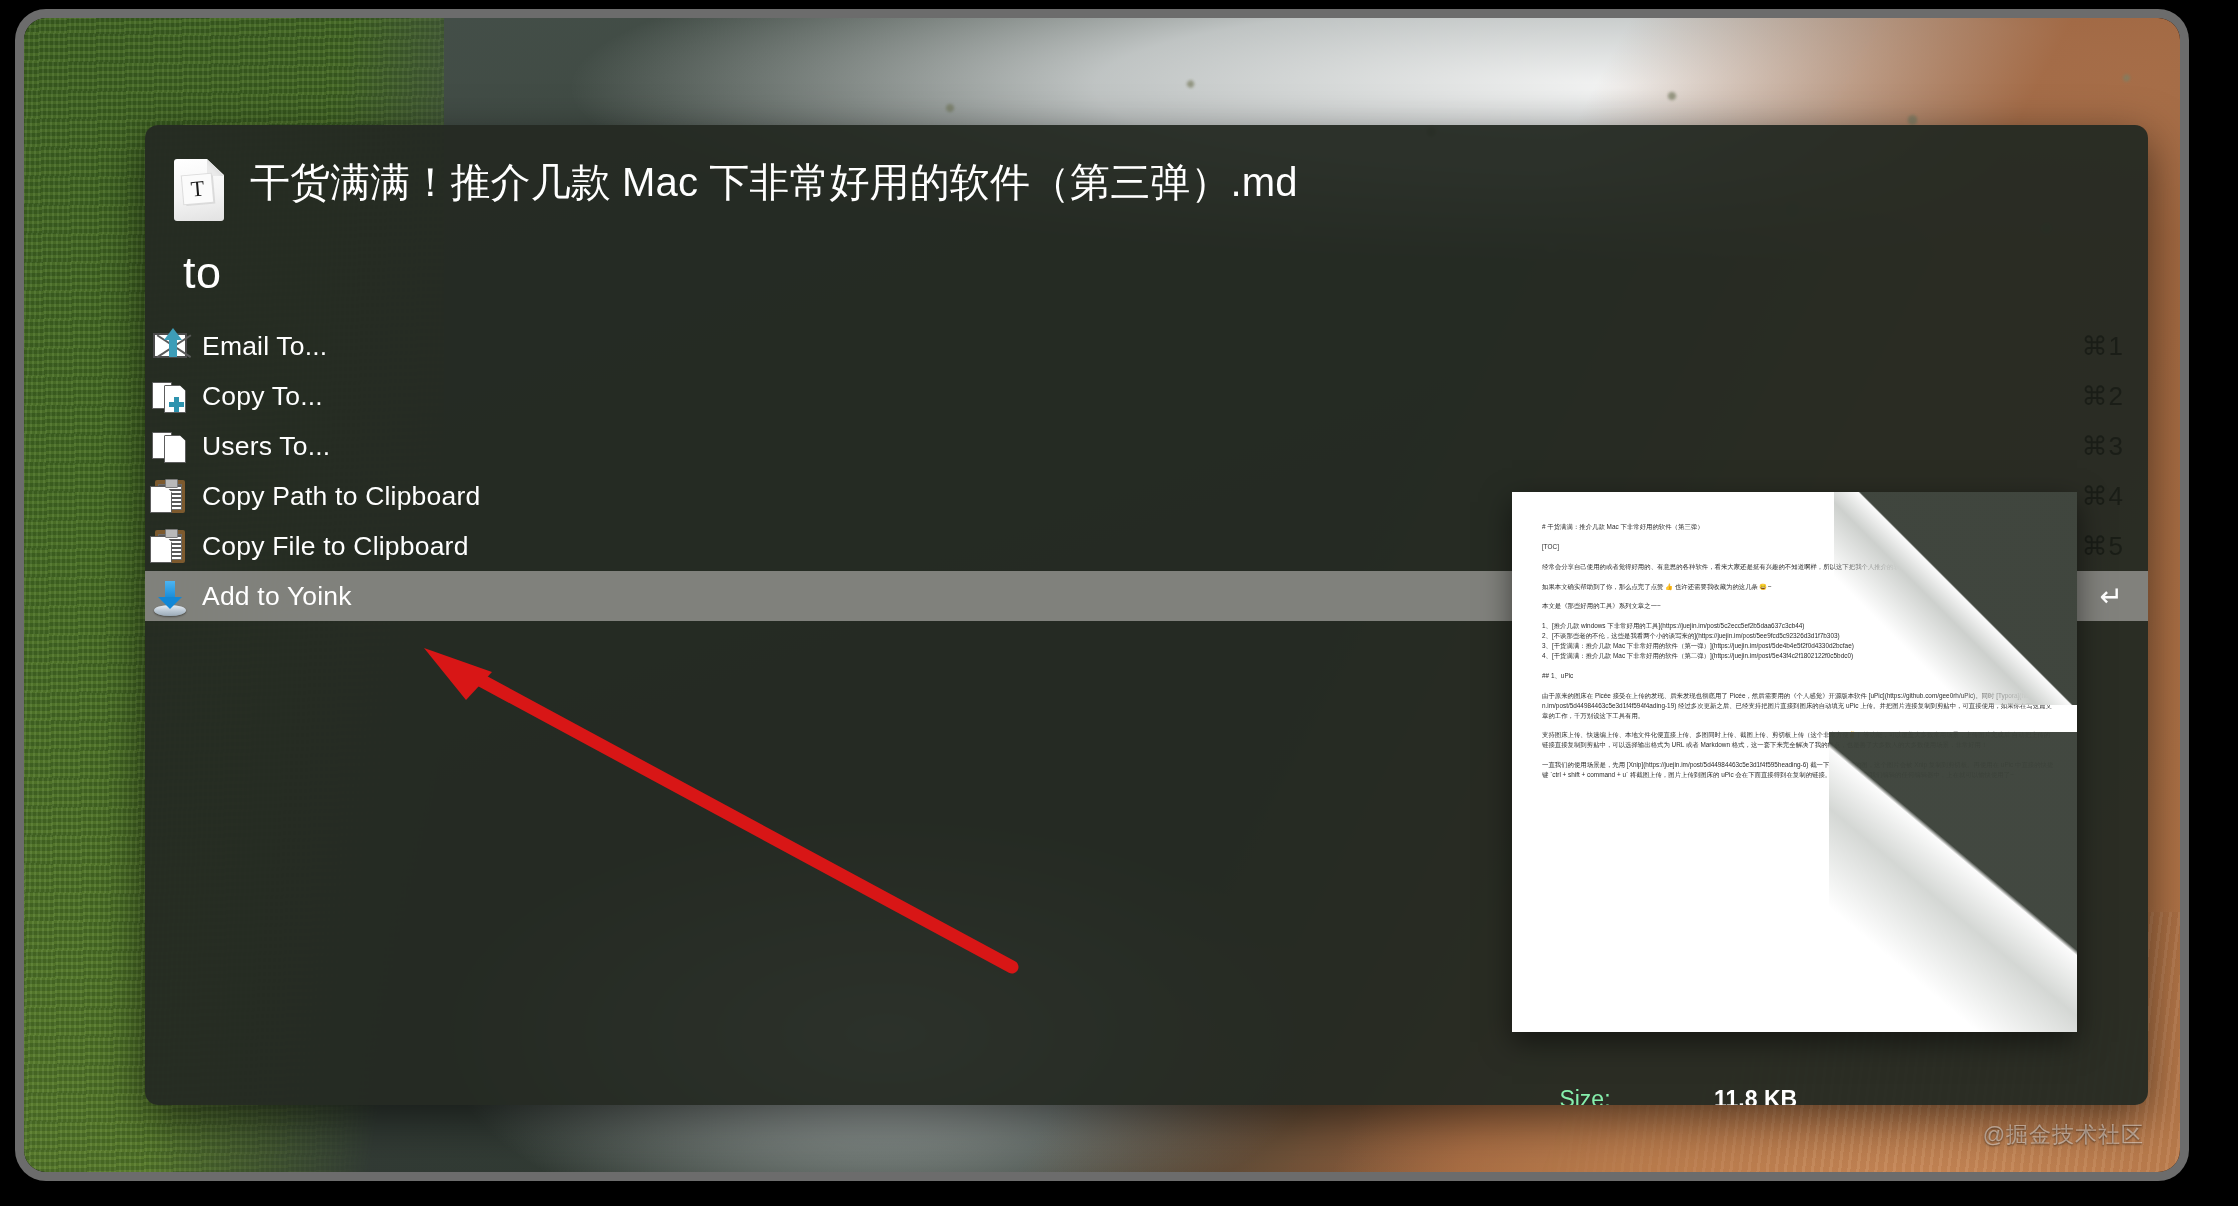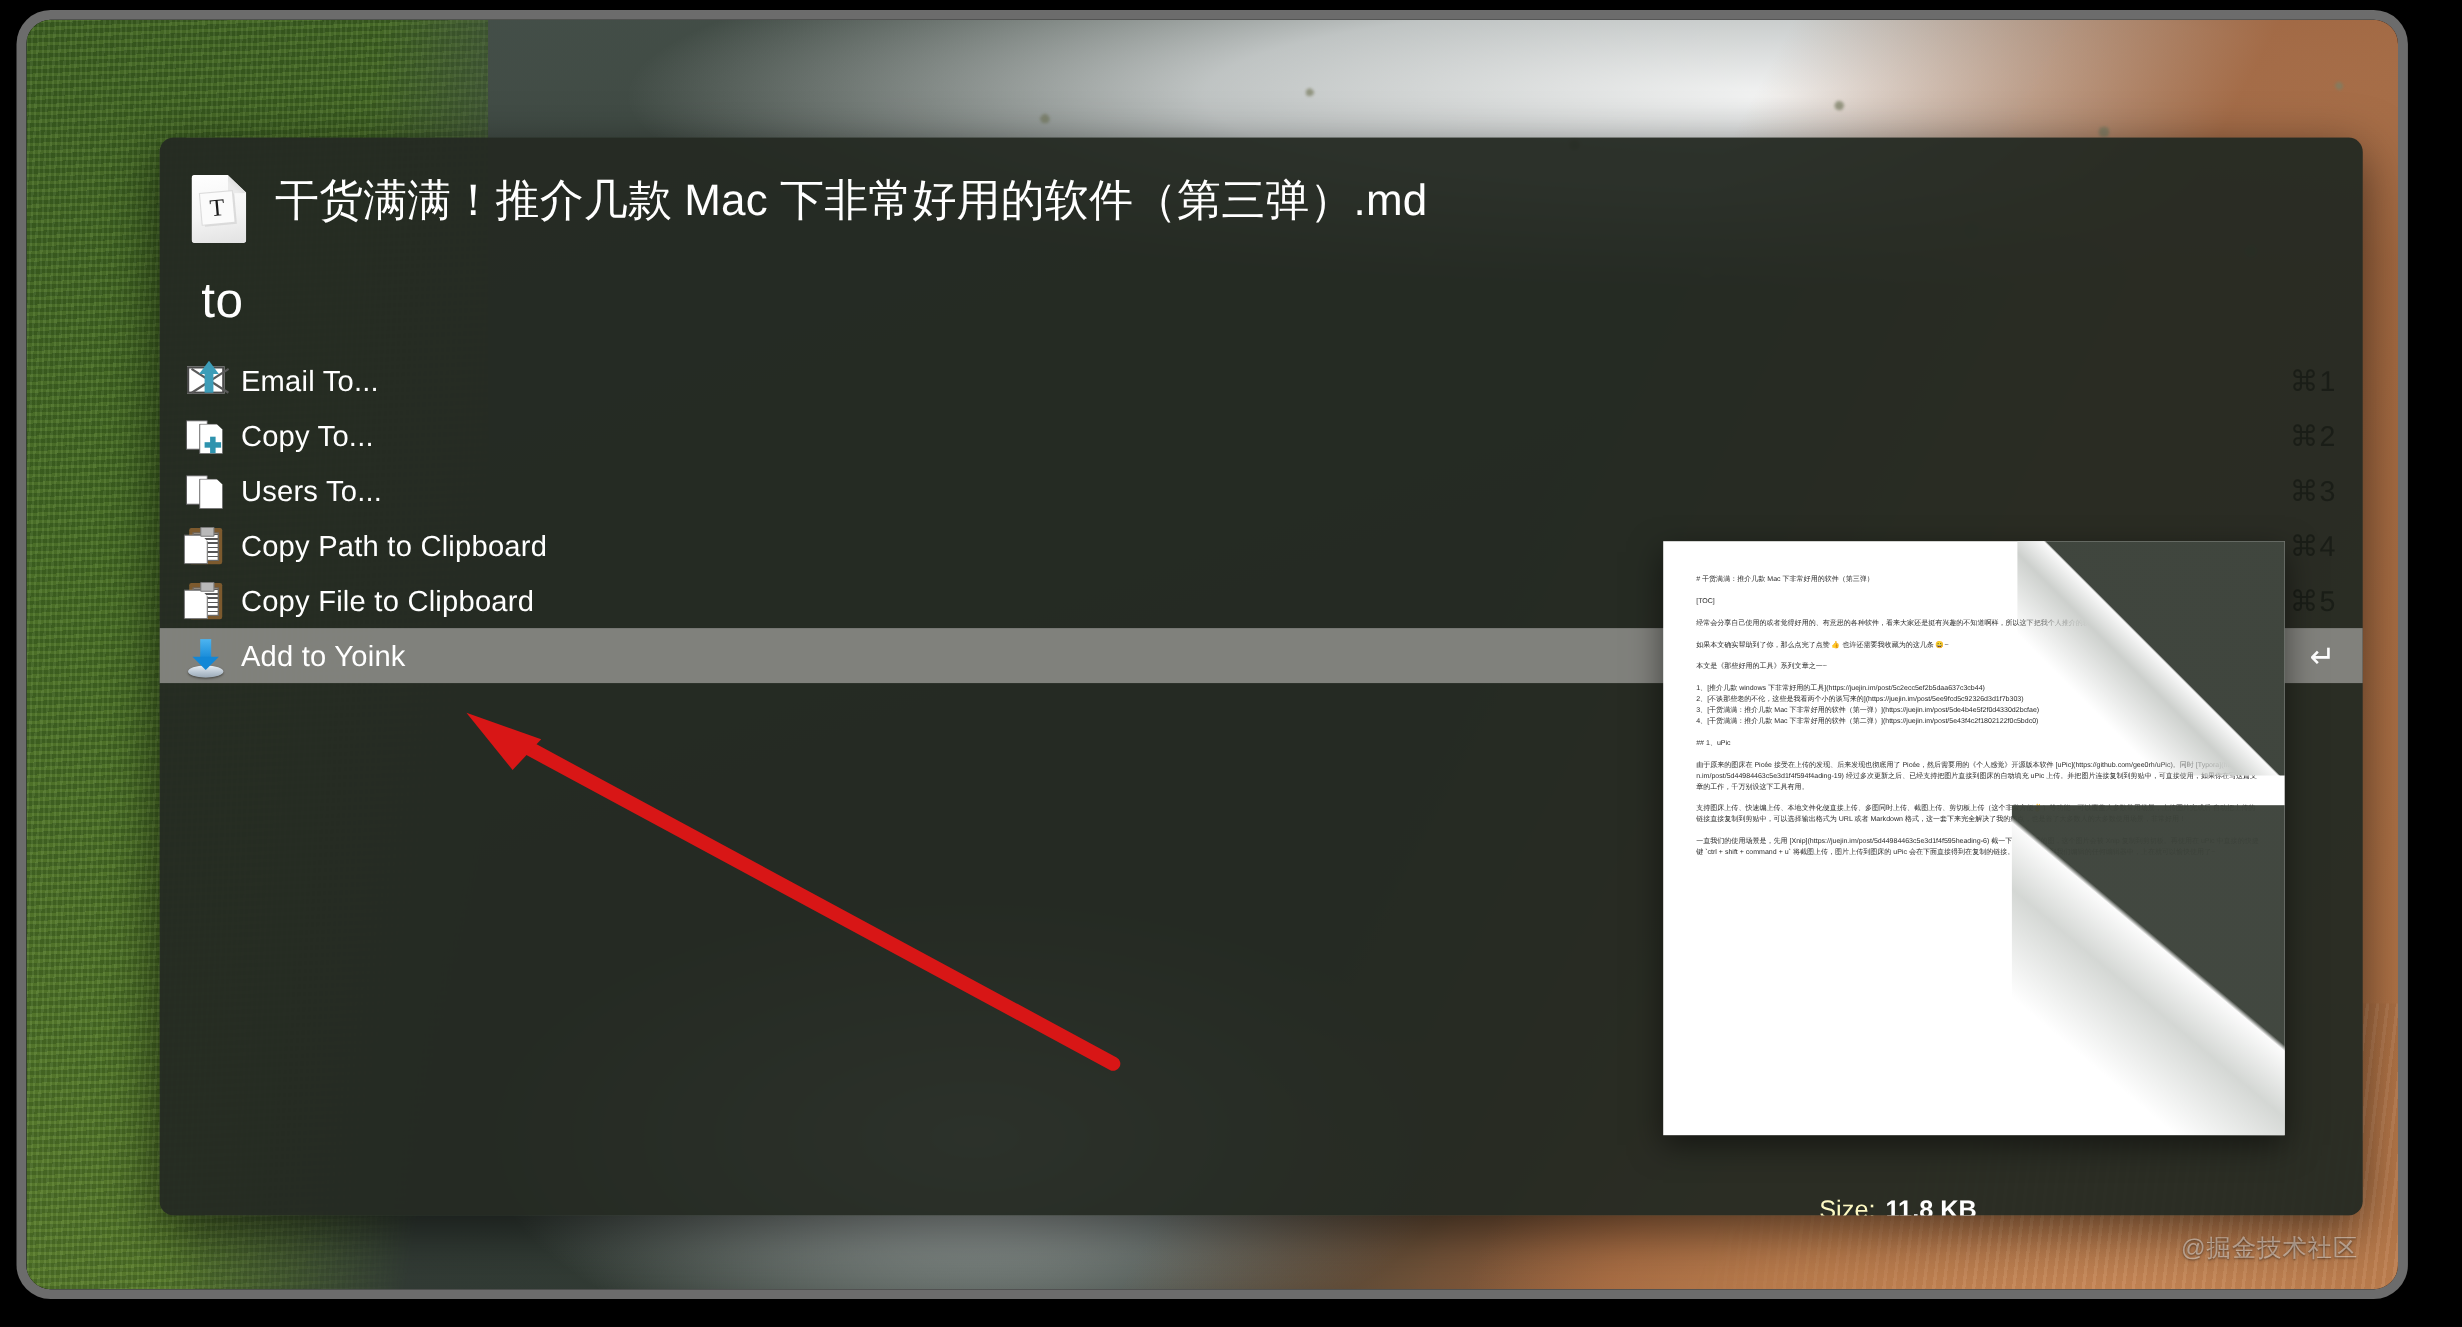--- a/index.html
+++ b/index.html
@@ -168,21 +168,21 @@
   }
 
   
   #results {
     margin-top: 22px;
   }
   .row {
     display: flex;
     align-items: center;
     height: 50px;
-    padding: 0 24px 0 23px;
+    padding: 0 24px 0 6px;
     position: relative;
   }
   .row.selected {
     background: rgba(143,143,138,.86);
   }
   .row .ricon {
     width: 38px; height: 38px;
     flex: 0 0 auto;
     position: relative;
     margin-right: 13px;
@@ -352,22 +352,22 @@
   
   #meta {
     position: absolute;
     left: 1320px; top: 955px;
     width: 620px;
     font-size: 23px;
     line-height: 1.73;
   }
   #meta .mrow { display: flex; justify-content: flex-start; }
   #meta .mlab {
-    color: #fef9c3;
-    text-align: right;
+    color: #86efac;
+    text-align: center;
     width: 240px;
     padding-right: 9px;
     flex: 0 0 auto;
     white-space: nowrap;
   }
   #meta .mval {
     color: #ffffff;
     font-weight: 700;
     white-space: nowrap;
   }

